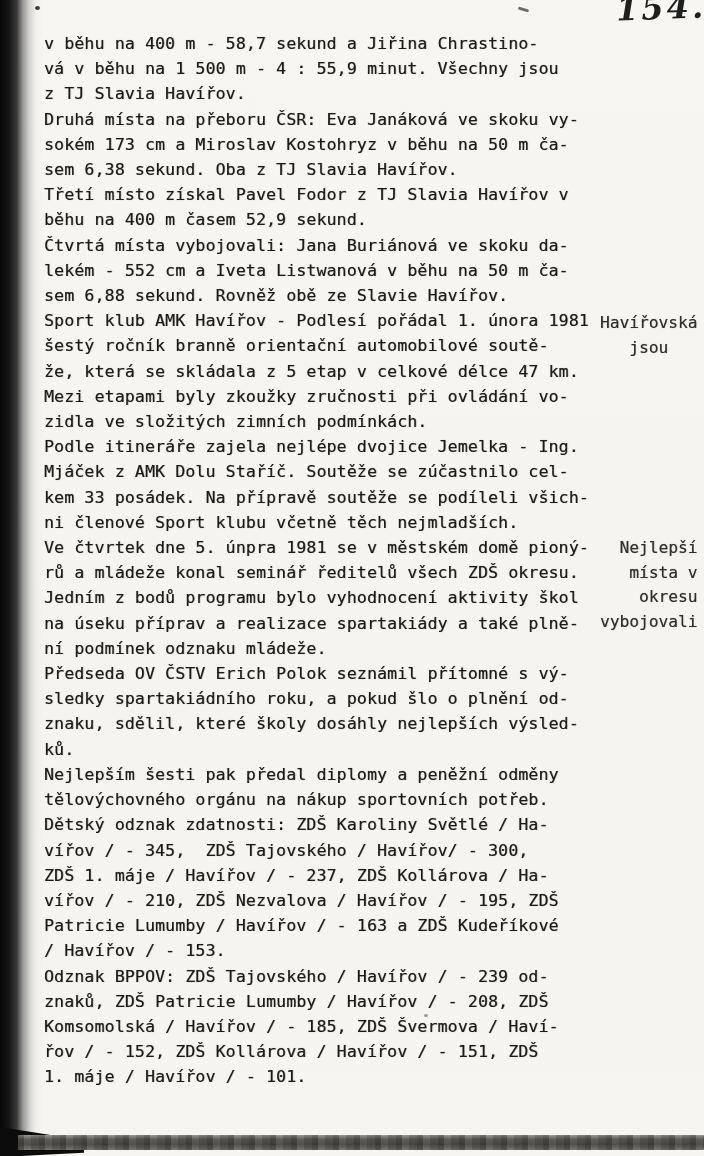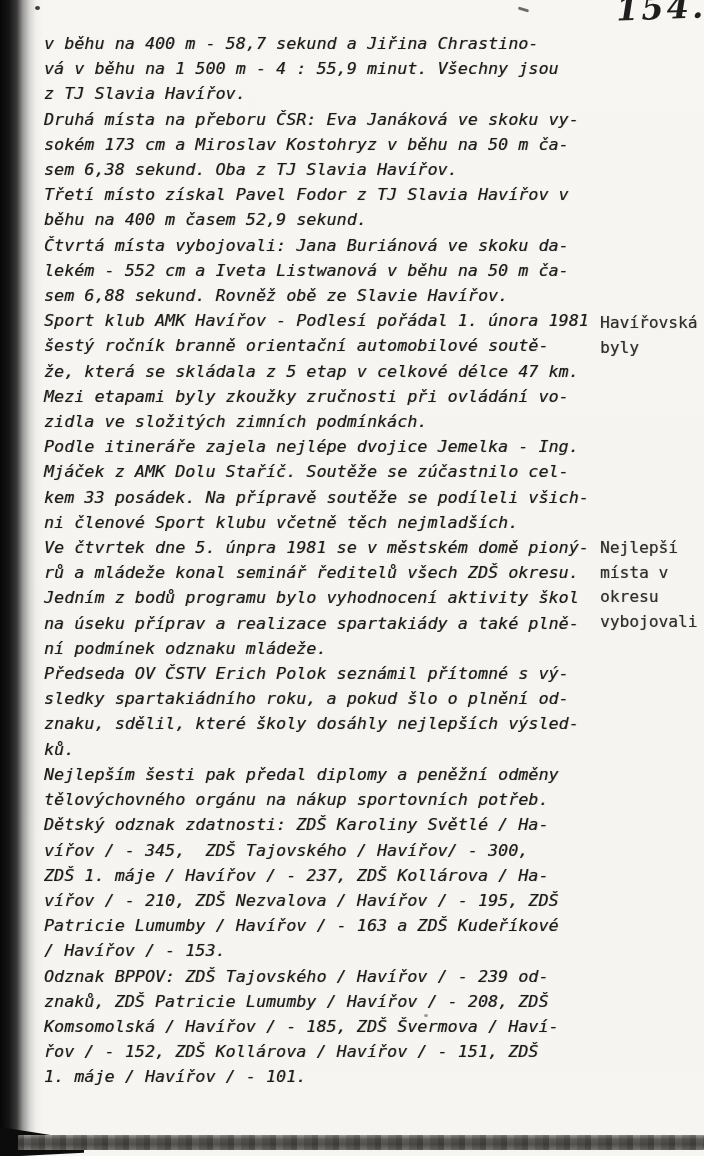--- a/index.html
+++ b/index.html
@@ -25,31 +25,30 @@
     font-family: "DejaVu Serif", serif; font-style: italic;
     font-size: 32px; font-weight: bold; color: #1f1f1f;
     transform: rotate(-2deg); letter-spacing: 3px;
   }
   
   .body-text {
     position: absolute; left: 44px; top: 31px;
     font-size: 16.6px; line-height: 25.2px;
     color: #1b1b1b; white-space: pre; letter-spacing: 0.1px;
     text-shadow: 0.5px 0.4px 0.7px rgba(30,30,30,0.55);
-    font-style: italic;
   }
   
   .margin-note {
     position: absolute; left: 600px;
     font-size: 16.2px; line-height: 24.6px;
     color: #2e2e2e; white-space: pre;
     text-shadow: 0.4px 0.3px 0.8px rgba(40,40,40,0.5);
   }
-  .note-1 { top: 311px; }
-  .note-2 { top: 536px; }
+  .note-1 { top: 311px; text-align: center; }
+  .note-2 { top: 536px; text-align: right; }
   
   .bottom-bar {
     position: absolute; left: 18px; top: 1135px; width: 686px; height: 15px;
     background:
       repeating-linear-gradient(90deg,
         rgba(35,35,35,0.38) 0 6px, rgba(110,110,110,0.18) 6px 13px,
         rgba(60,60,60,0.32) 13px 21px),
       linear-gradient(to bottom, #a7a49e 0%, #5c5a56 28%, #4c4a47 62%, #777570 100%);
     border-radius: 1px;
   }
@@ -70,18 +69,18 @@
   <div class="left-band"></div>
 
   <div class="page-number">154.</div>
 
   <div class="speck s1"></div>
   <div class="speck s2"></div>
   <div class="speck s3"></div>
 
   <div class="body-text"><div>v běhu na 400 m - 58,7 sekund a Jiřina Chrastino-</div><div>vá v běhu na 1 500 m - 4 : 55,9 minut. Všechny jsou</div><div>z TJ Slavia Havířov.</div><div>Druhá místa na přeboru ČSR: Eva Janáková ve skoku vy-</div><div>sokém 173 cm a Miroslav Kostohryz v běhu na 50 m ča-</div><div>sem 6,38 sekund. Oba z TJ Slavia Havířov.</div><div>Třetí místo získal Pavel Fodor z TJ Slavia Havířov v</div><div>běhu na 400 m časem 52,9 sekund.</div><div>Čtvrtá místa vybojovali: Jana Buriánová ve skoku da-</div><div>lekém - 552 cm a Iveta Listwanová v běhu na 50 m ča-</div><div>sem 6,88 sekund. Rovněž obě ze Slavie Havířov.</div><div>Sport klub AMK Havířov - Podlesí pořádal 1. února 1981</div><div>šestý ročník branně orientační automobilové soutě-</div><div>že, která se skládala z 5 etap v celkové délce 47 km.</div><div>Mezi etapami byly zkoužky zručnosti při ovládání vo-</div><div>zidla ve složitých zimních podmínkách.</div><div>Podle itineráře zajela nejlépe dvojice Jemelka - Ing.</div><div>Mjáček z AMK Dolu Staříč. Soutěže se zúčastnilo cel-</div><div>kem 33 posádek. Na přípravě soutěže se podíleli všich-</div><div>ni členové Sport klubu včetně těch nejmladších.</div><div>Ve čtvrtek dne 5. únpra 1981 se v městském domě pioný-</div><div>rů a mládeže konal seminář ředitelů všech ZDŠ okresu.</div><div>Jedním z bodů programu bylo vyhodnocení aktivity škol</div><div>na úseku příprav a realizace spartakiády a také plně-</div><div>ní podmínek odznaku mládeže.</div><div>Předseda OV ČSTV Erich Polok seznámil přítomné s vý-</div><div>sledky spartakiádního roku, a pokud šlo o plnění od-</div><div>znaku, sdělil, které školy dosáhly nejlepších výsled-</div><div>ků.</div><div>Nejlepším šesti pak předal diplomy a peněžní odměny</div><div>tělovýchovného orgánu na nákup sportovních potřeb.</div><div>Dětský odznak zdatnosti: ZDŠ Karoliny Světlé / Ha-</div><div>vířov / - 345,  ZDŠ Tajovského / Havířov/ - 300,</div><div>ZDŠ 1. máje / Havířov / - 237, ZDŠ Kollárova / Ha-</div><div>vířov / - 210, ZDŠ Nezvalova / Havířov / - 195, ZDŠ</div><div>Patricie Lumumby / Havířov / - 163 a ZDŠ Kudeříkové</div><div>/ Havířov / - 153.</div><div>Odznak BPPOV: ZDŠ Tajovského / Havířov / - 239 od-</div><div>znaků, ZDŠ Patricie Lumumby / Havířov / - 208, ZDŠ</div><div>Komsomolská / Havířov / - 185, ZDŠ Švermova / Haví-</div><div>řov / - 152, ZDŠ Kollárova / Havířov / - 151, ZDŠ</div><div>1. máje / Havířov / - 101.</div></div>
 
-  <div class="margin-note note-1"><div>Havířovská</div><div>byly</div></div>
+  <div class="margin-note note-1"><div>Havířovská</div><div>jsou</div></div>
   <div class="margin-note note-2"><div>Nejlepší</div><div>místa v</div><div>okresu</div><div>vybojovali</div></div>
 
   <div class="bottom-blob"></div>
   <div class="bottom-bar"></div>
 </div>
 
 </body></html>

